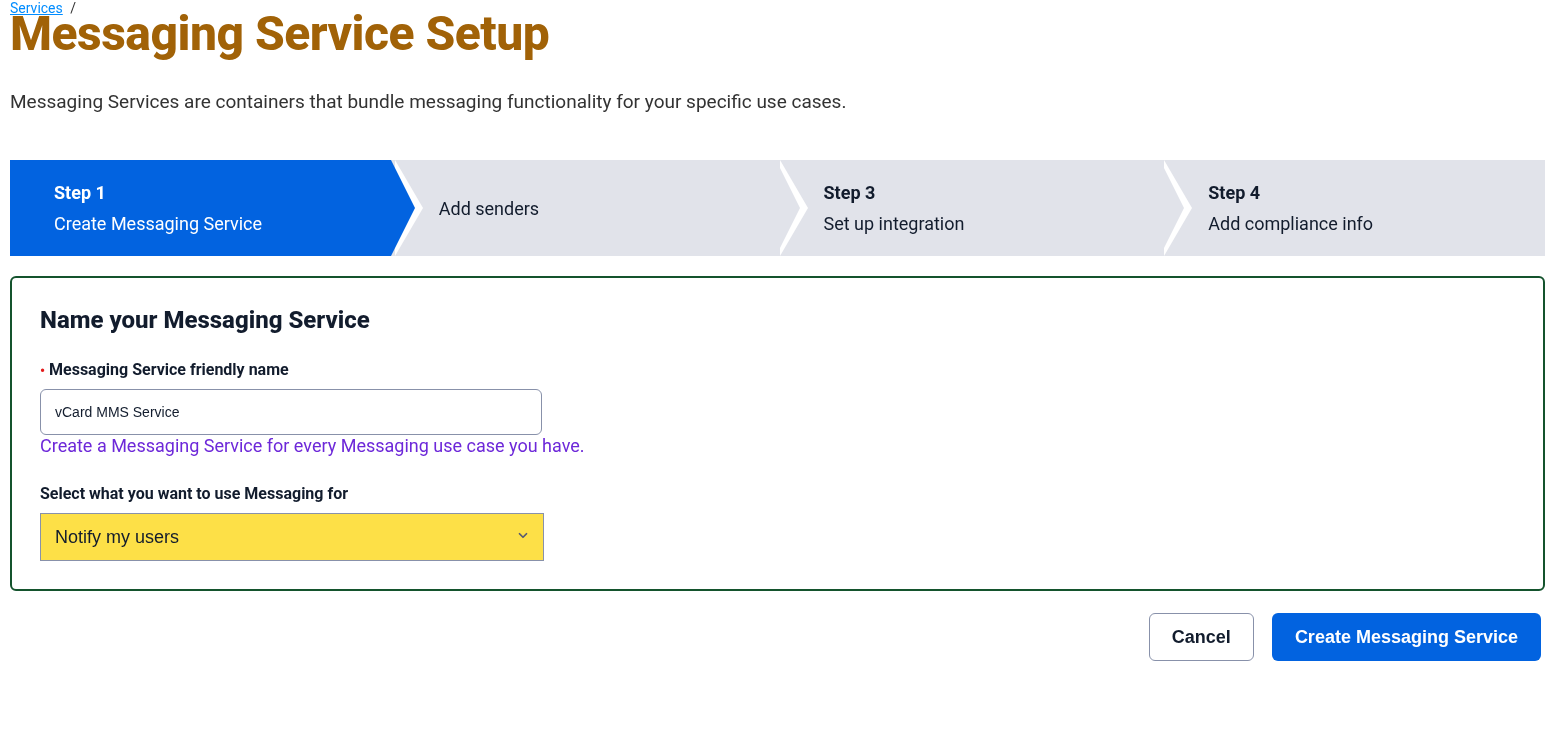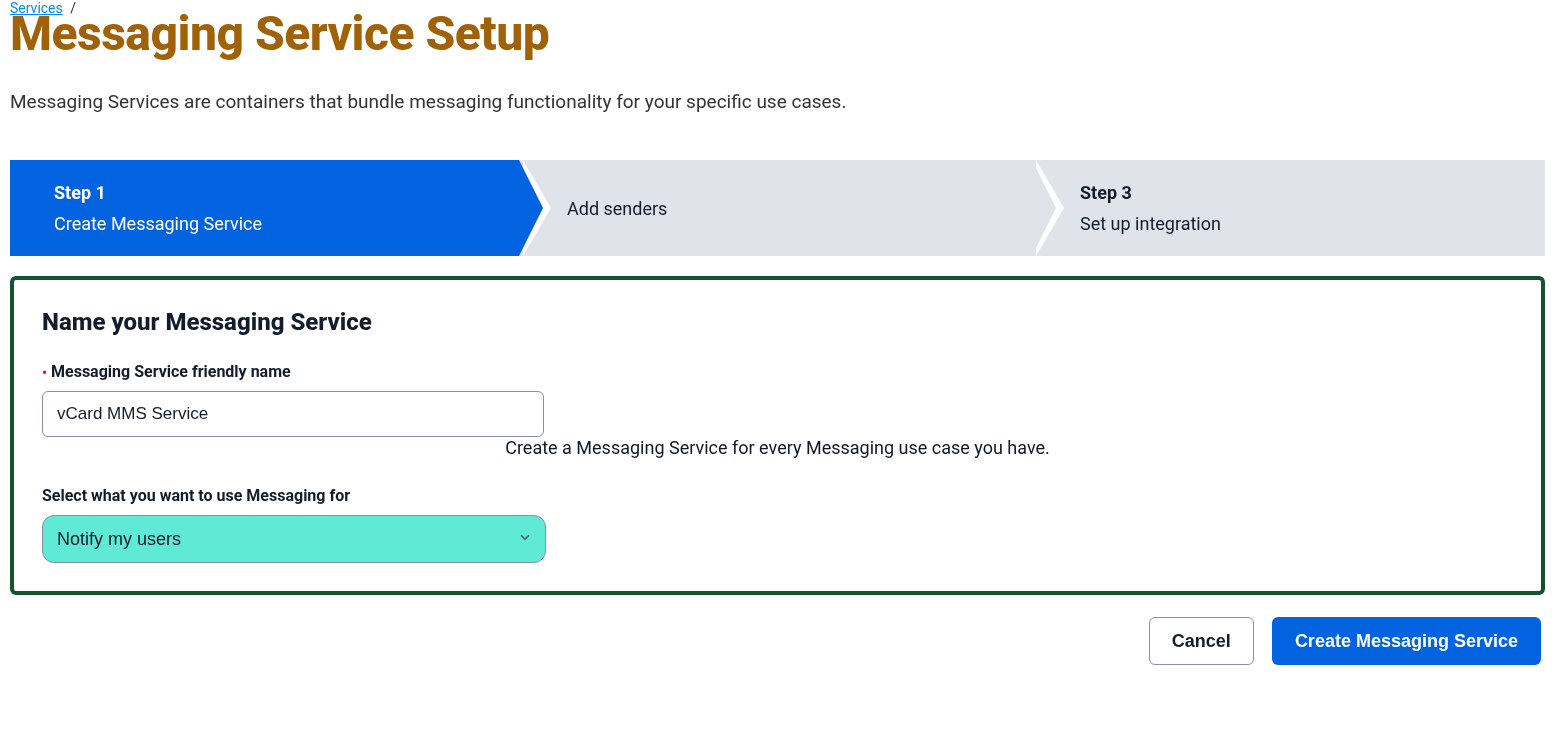--- a/index.html
+++ b/index.html
@@ -75,21 +75,21 @@
       width: 0; height: 0;
       border-top: 48px solid transparent;
       border-bottom: 48px solid transparent;
       border-left: 28px solid #fff;
       z-index: 1;
     }
     .step:last-child::after, .step:last-child::before { display: none; }
     .step.active::after { border-left-color: #0263e0; }
 
     .card {
-      border: 4px solid #14532d;
+      border: 2px solid #14532d;
       border-radius: 6px;
       margin-top: 20px;
       padding: 28px 28px 28px 28px;
     }
     .card h2 {
       font-size: 24px;
       font-weight: 800;
       color: #121c2d;
       margin-bottom: 26px;
     }
@@ -100,50 +100,49 @@
       margin-bottom: 10px;
       display: block;
     }
     .req-dot { color: #e31b1b; font-size: 14px; vertical-align: middle; margin-right: 4px;}
     .text-input {
       width: 502px;
       height: 46px;
       border: 1px solid #8891aa;
       border-radius: 6px;
       padding: 0 14px;
-      font-size: 17px;
+      font-size: 14px;
       color: #121c2d;
       background: #fff;
     }
 
     .section-q {
       font-size: 24px;
       font-weight: 800;
       margin-top: 42px;
       margin-bottom: 24px;
     }
     .helper {
       font-size: 18px;
-      color: #0f172a;
+      color: #6d28d9;
       margin-bottom: 28px;
-      text-align: center;
     }
     .select-wrap {
       position: relative;
       width: 504px;
     }
     .select {
       width: 100%;
       height: 48px;
       border: 1px solid #8891aa;
-      border-radius: 12px;
+      border-radius: 0;
       padding: 0 40px 0 14px;
       font-size: 18px;
       color: #121c2d;
-      background: #5eead4;
+      background: #fde047;
       appearance: none;
       -webkit-appearance: none;
       cursor: pointer;
     }
     .select-wrap .chev {
       position: absolute;
       right: 14px;
       top: 50%;
       transform: translateY(-50%);
       pointer-events: none;
@@ -194,20 +193,24 @@
   <div class="step active">
     <span class="num">Step 1</span>
     <span class="label">Create Messaging Service</span>
   </div>
   <div class="step">
     <span class="label">Add senders</span>
   </div>
   <div class="step">
     <span class="num">Step 3</span>
     <span class="label">Set up integration</span>
+  </div>
+  <div class="step">
+    <span class="num">Step 4</span>
+    <span class="label">Add compliance info</span>
   </div>
 </div>
 
 <div class="card">
   <h2>Name your Messaging Service</h2>
 
   <label class="field-label">
     <span class="req-dot">•</span><span>Messaging Service friendly name</span>
   </label>
   <input type="text" class="text-input" value="vCard MMS Service" style="">

